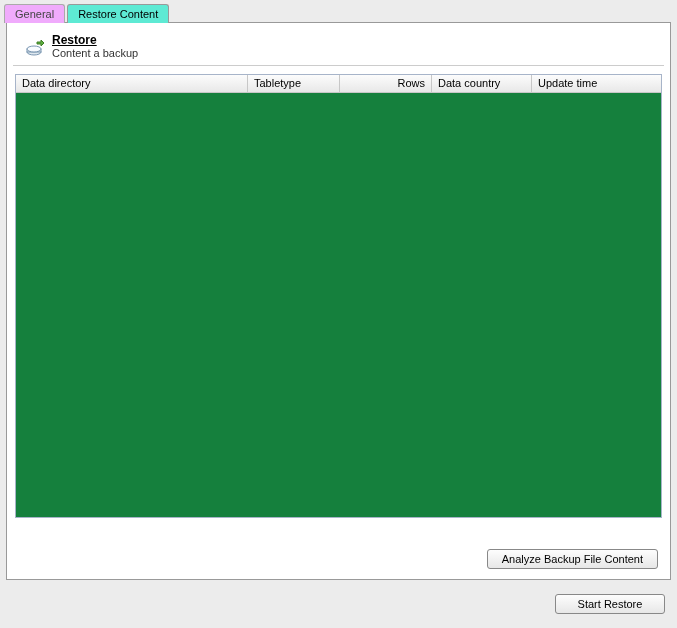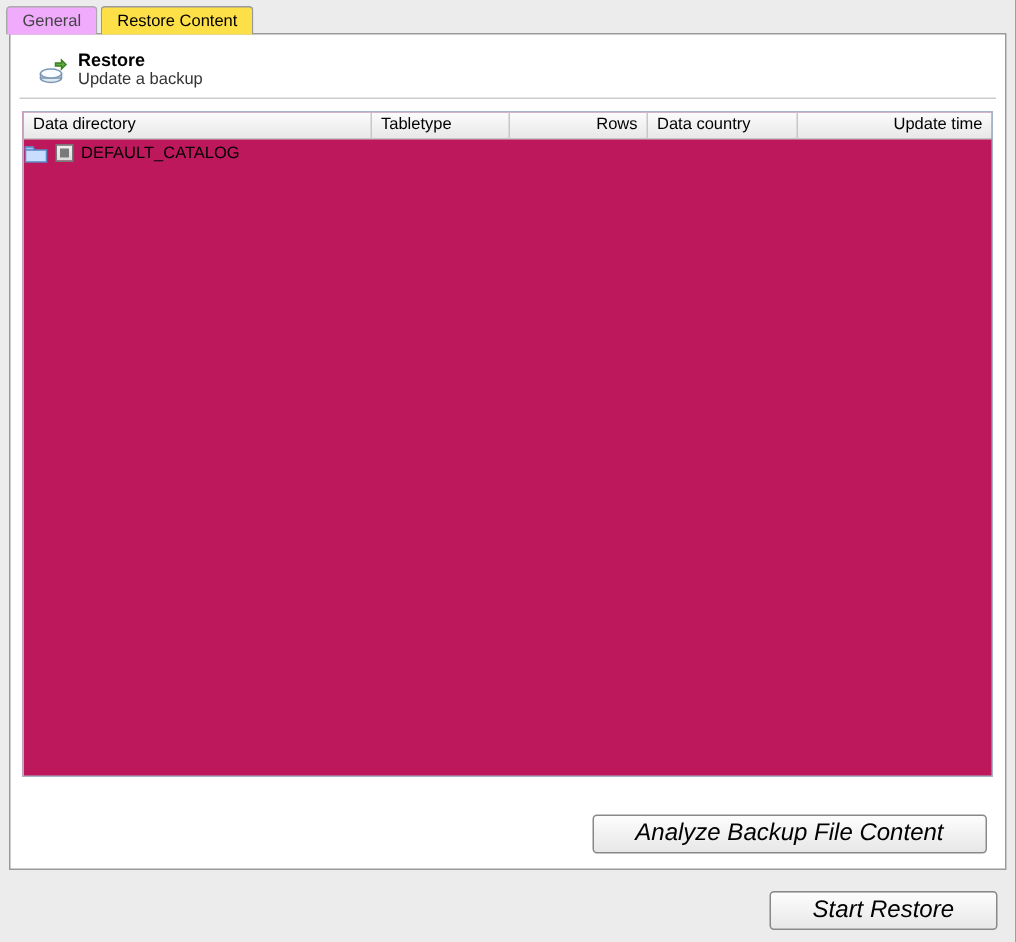--- a/index.html
+++ b/index.html
@@ -28,21 +28,21 @@
     background: #f0abfc;
     margin-right: 2px;
     border-top-left-radius: 3px;
     border-top-right-radius: 3px;
     color: #444;
     cursor: pointer;
     position: relative;
     top: 1px;
   }
   .tab.active {
-    background: #fde047;
+    background: #5eead4;
     color: #000;
     font-weight: normal;
     border-color: #999;
     top: 1px;
     z-index: 3;
   }
   .panel {
     margin: 0 6px 6px 6px;
     border: 1px solid #999;
     background: #fff;
@@ -54,29 +54,30 @@
     display: flex;
     align-items: center;
     gap: 8px;
     padding: 10px 12px 6px 12px;
     border-bottom: 1px solid #ccc;
     margin: 0 6px;
   }
   .header-title {
     font-weight: bold;
     font-size: 12px;
+    text-decoration: underline;
   }
   .header-sub {
     color: #333;
   }
   .list-area {
     margin: 8px;
     border: 1px solid #a7b4c9;
     height: 444px;
-    background: #be185d;
+    background: #15803d;
     display: flex;
     flex-direction: column;
   }
   .col-headers {
     display: flex;
     background: linear-gradient(#fcfcfc,#e8e8e8);
     border-bottom: 1px solid #c7c7c7;
     height: 18px;
     font-size: 11px;
   }
@@ -84,21 +85,21 @@
     border-right: 1px solid #c7c7c7;
     padding: 2px 6px;
     overflow: hidden;
     white-space: nowrap;
   }
   .col:last-child { border-right: none; }
   .c0 { width: 232px; }
   .c1 { width: 92px; }
   .c2 { width: 92px; text-align: right; }
   .c3 { width: 100px; }
-  .c4 { flex: 1; text-align: right; }
+  .c4 { flex: 1; }
   .tree {
     flex: 1;
     overflow: auto;
     padding-top: 1px;
   }
   .row {
     display: flex;
     align-items: center;
     height: 16px;
     white-space: nowrap;
@@ -157,28 +158,27 @@
     bottom: 10px;
   }
   .btn-row-outer {
     display:flex;
     justify-content:flex-end;
     gap: 10px;
     padding: 8px 12px 0 0;
   }
   button.win {
     font-family: Tahoma, Arial, sans-serif;
-    font-size: 16px;
-    padding: 3px 28px;
+    font-size: 11px;
+    padding: 3px 14px;
     background: linear-gradient(#fdfdfd,#e7e7e7);
     border: 1px solid #888;
     border-radius: 3px;
     min-width: 110px;
     cursor: pointer;
-    font-style: italic;
   }
 </style>
 </head>
 <body>
 
 <div class="tab-strip">
   <div class="tab">General</div>
   <div class="tab active">Restore Content</div>
 </div>
 
@@ -188,45 +188,35 @@
     <span class="ticon">
       <svg width="20" height="18" viewBox="0 0 20 18">
         <ellipse cx="9" cy="13" rx="7" ry="3" fill="#dfe8ef" stroke="#7b97b2"></ellipse>
         <rect x="2" y="10" width="14" height="3" fill="#e9eef4" stroke="#7b97b2"></rect>
         <ellipse cx="9" cy="10" rx="7" ry="3" fill="#f8fbff" stroke="#7b97b2"></ellipse>
         <path d="M12 3 l4 0 l0 -2 l3 3 l-3 3 l0 -2 l-4 0 z" fill="#5fae3f" stroke="#3e7f26"></path>
       </svg>
     </span>
     <div>
       <div class="header-title">Restore</div>
-      <div class="header-sub">Update a backup</div>
+      <div class="header-sub">Content a backup</div>
     </div>
   </div>
 
   <div class="list-area">
     <div class="col-headers">
       <div class="col c0">Data directory</div>
       <div class="col c1">Tabletype</div>
       <div class="col c2">Rows</div>
       <div class="col c3">Data country</div>
       <div class="col c4">Update time</div>
     </div>
 
     <div class="tree">
 
-      <div class="row">
-        <span class="ticon">
-          <svg width="16" height="14" viewBox="0 0 16 14">
-              <path d="M1 3h5l1 2h8v8H1z" fill="#c9ddff" stroke="#5b86c6"></path>
-              <path d="M1 3h5l1 2H1z" fill="#a8c7f5" stroke="#5b86c6"></path>
-            </svg>
-        </span>
-        <span class="cbox partial"></span>
-        <span class="lbl">DEFAULT_CATALOG</span>
-      </div>
 
 
 
 
     </div>
   </div>
 
   <div class="btn-row">
     <button class="win" style="min-width:160px">Analyze Backup File Content</button>
   </div>

